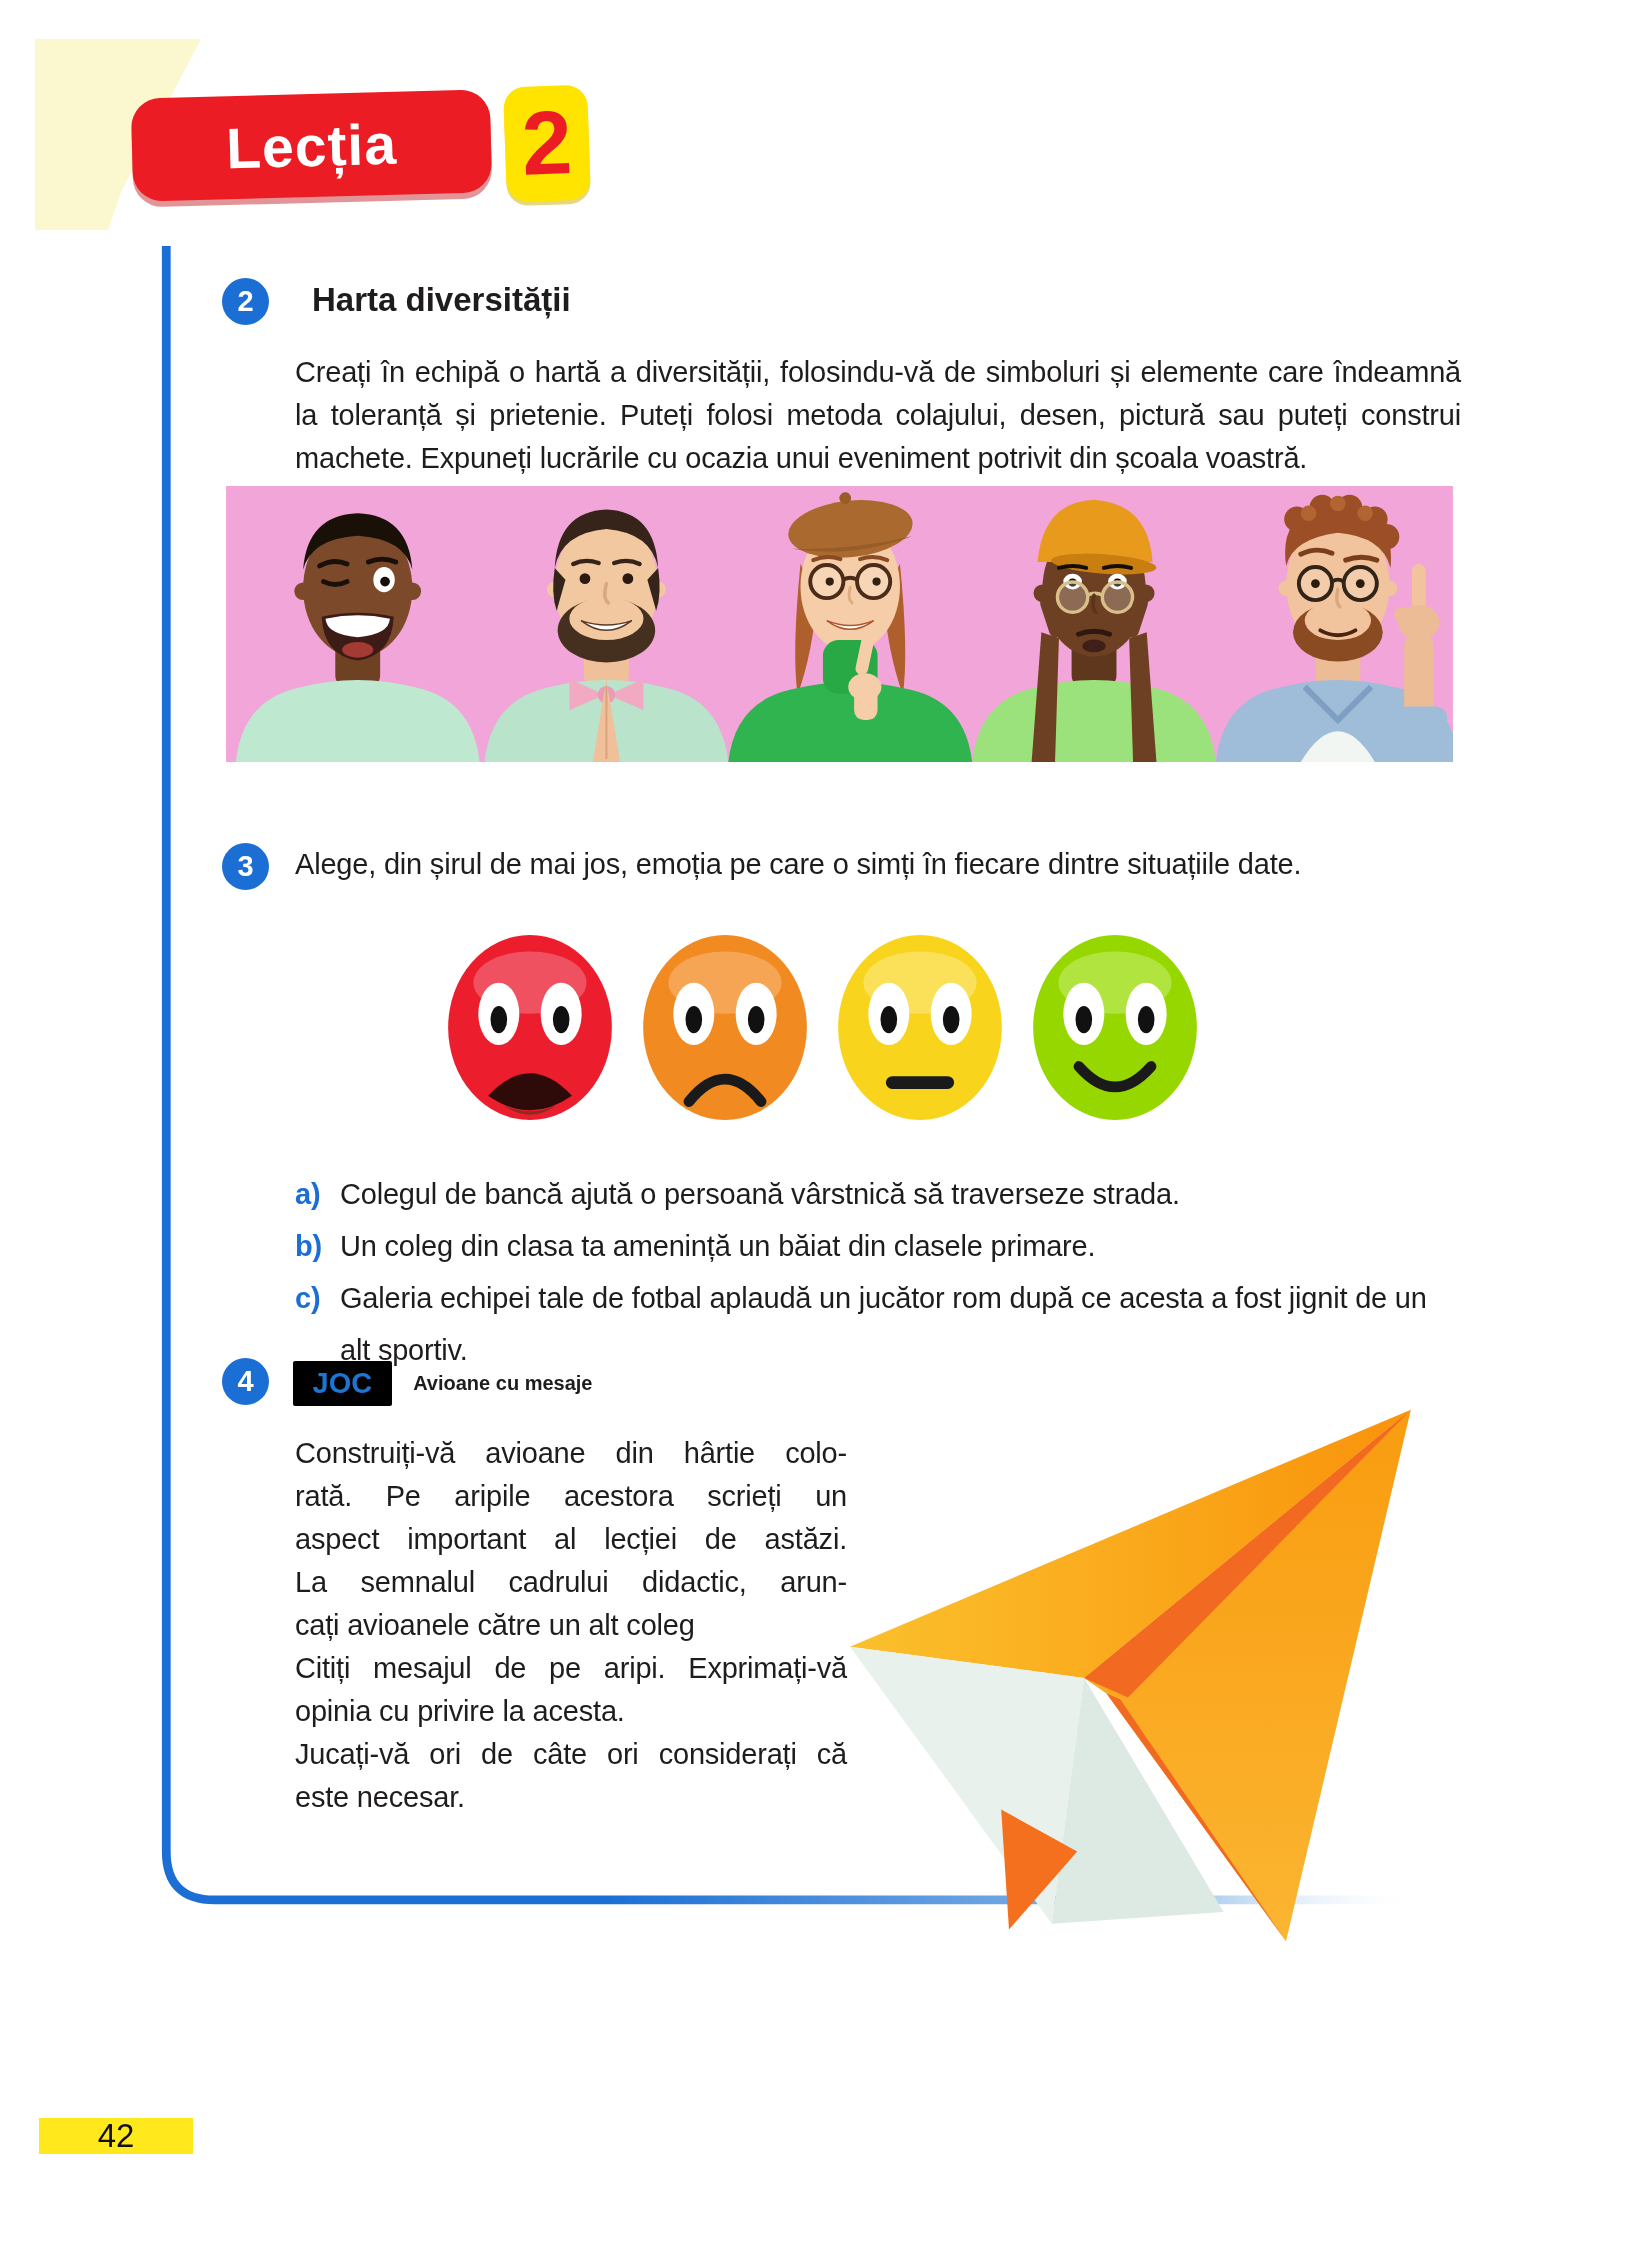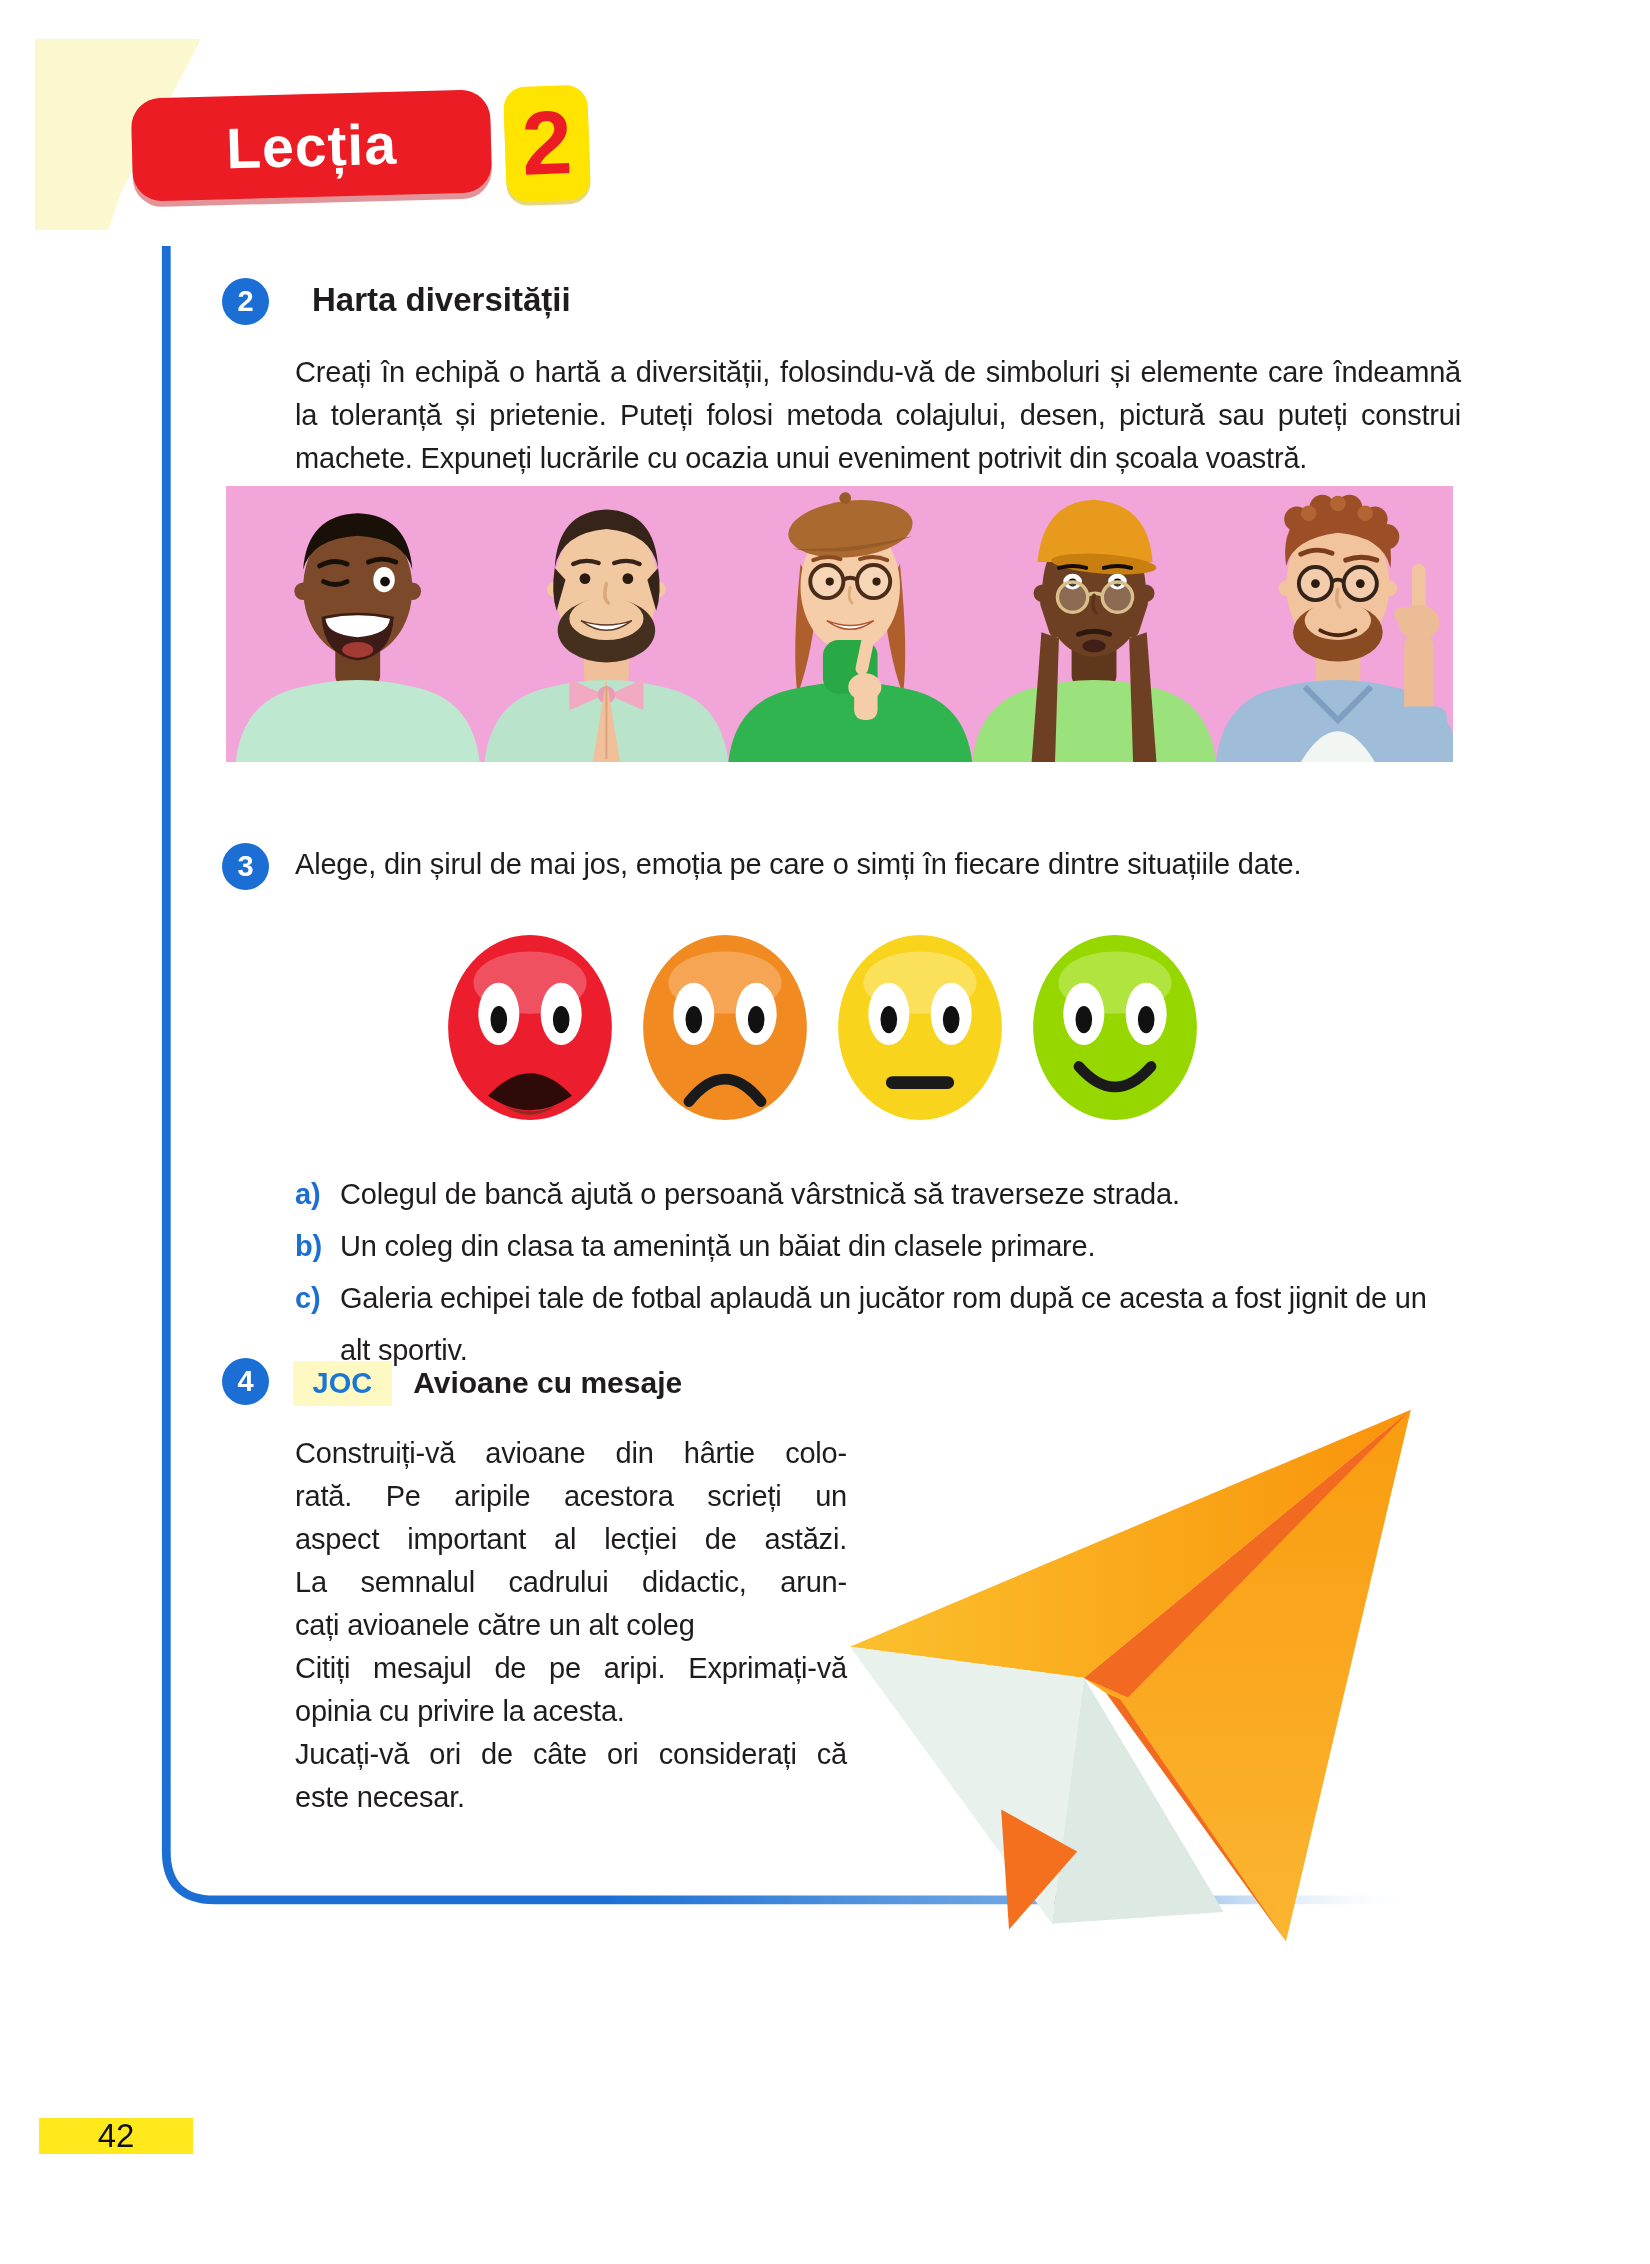--- a/index.html
+++ b/index.html
@@ -37,22 +37,22 @@
 
   .emoji-row{position:absolute;left:445px;top:932px;display:flex;gap:25px;}
   .emoji{width:170px;height:191px;}
 
   .items{position:absolute;left:295px;top:1168px;width:1166px;font-size:29px;line-height:52px;
          letter-spacing:-0.2px;}
   .item{display:flex;}
   .item .lbl{width:45px;flex:0 0 45px;color:#1B6FD4;font-weight:bold;}
 
   .sec4-head{position:absolute;left:293px;top:1361px;display:flex;align-items:center;gap:21.5px;}
-  .joc{background:#fef9c3;color:#1B75D3;font-weight:bold;font-size:29px;padding:5.9px 19.5px;border-radius:2px;}
-  .sec4-title{font-size:30px;font-weight:bold;}
+  .joc{background:#000000;color:#1B75D3;font-weight:bold;font-size:29px;padding:5.9px 19.5px;border-radius:2px;}
+  .sec4-title{font-size:20px;font-weight:bold;}
 
   .game-text{position:absolute;left:295px;top:1432px;width:552px;font-size:29px;line-height:43px;
              letter-spacing:-0.2px;}
   .game-text .line{white-space:normal;}
   .game-text .line.j{text-align:justify;text-align-last:justify;}
 
   .plane{position:absolute;left:845px;top:1395px;width:644px;height:556px;}
 
   .pagenum{position:absolute;left:39px;top:2118px;width:154px;height:36px;background:#FFE81C;
            display:flex;align-items:center;justify-content:center;font-size:33px;color:#111;}

